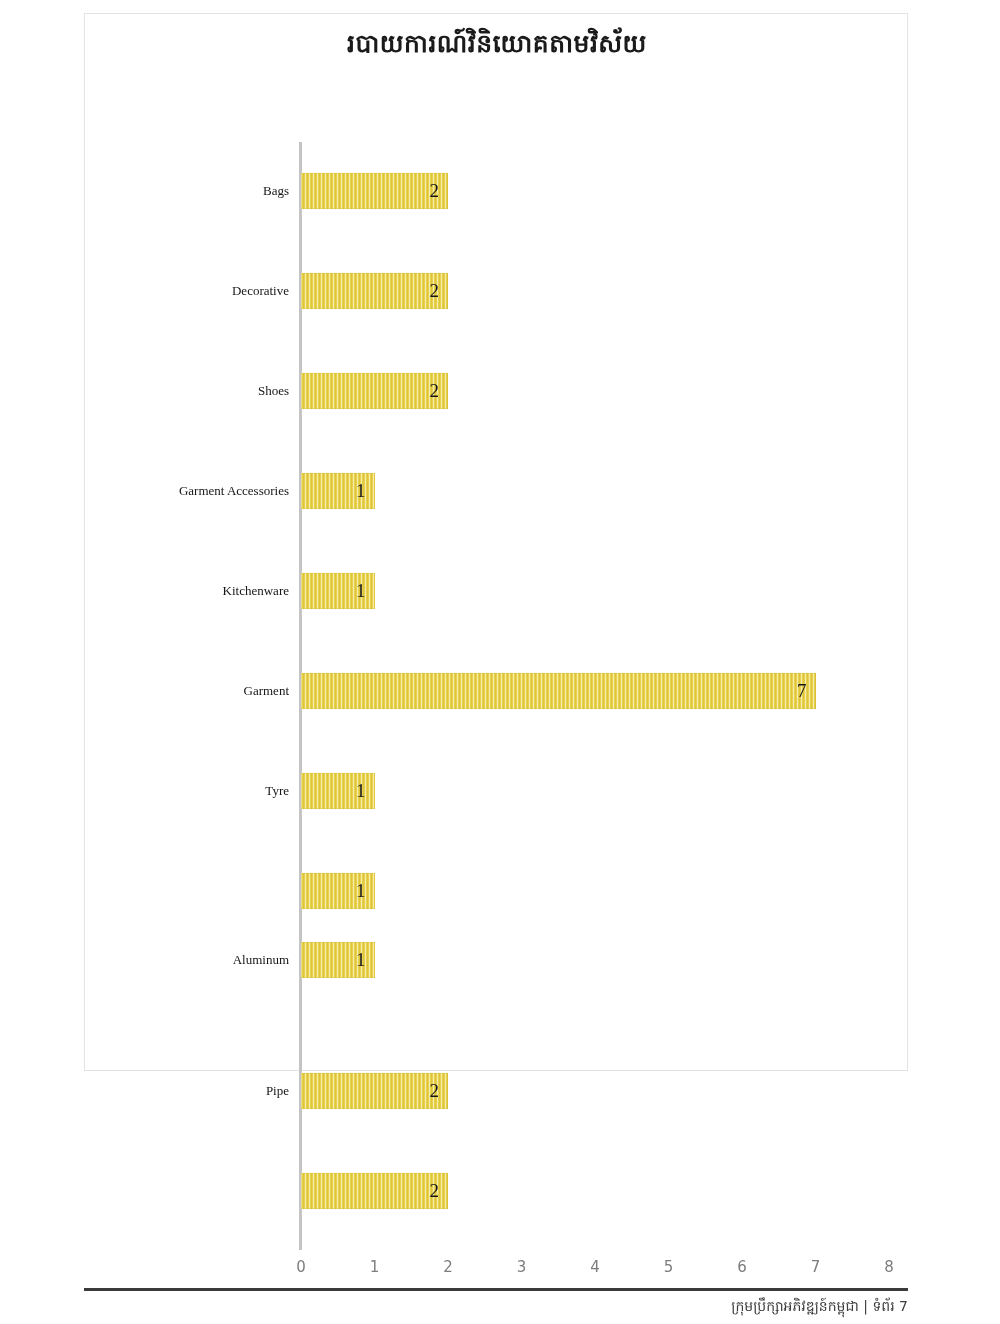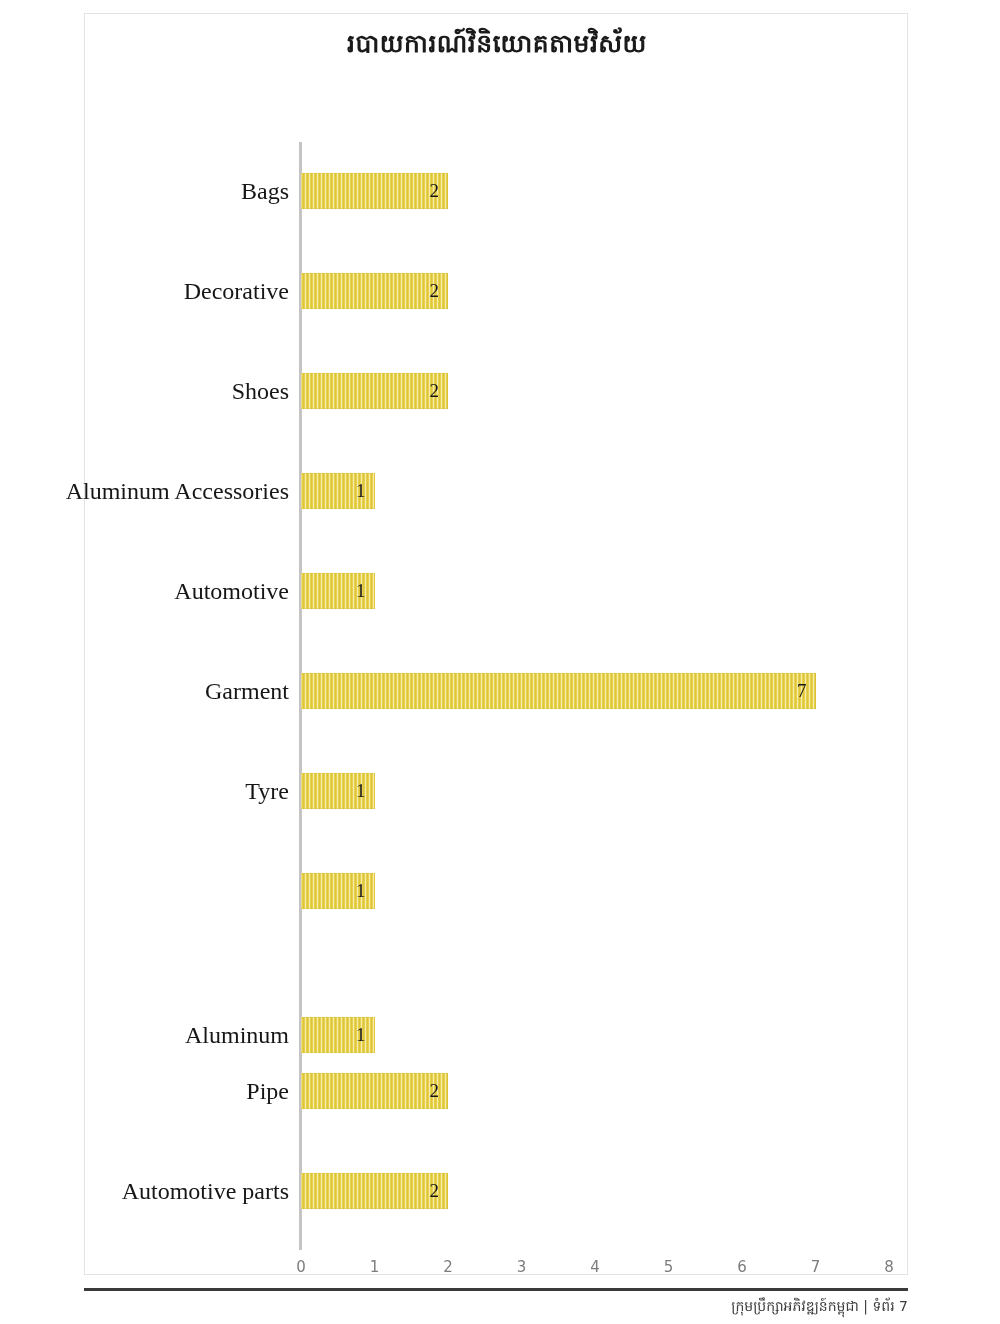--- a/index.html
+++ b/index.html
@@ -22,21 +22,21 @@
     width: 1000px;
     height: 1324px;
     background: #ffffff;
   }
 
   .chart-frame {
     position: absolute;
     left: 84px;
     top: 13px;
     width: 824px;
-    height: 1262px;
+    height: 1058px;
     border: 1px solid #e3e3e3;
     background: #ffffff;
     box-sizing: border-box;
   }
 
   
   .chart-title {
     position: absolute;
     left: 0;
     top: 14px;
@@ -113,21 +113,21 @@
     display: flex;
     align-items: center;
   }
 
   .row-label {
     position: absolute;
     right: 620px;           
     width: 240px;
     text-align: right;
     font-family: "Liberation Serif", serif;
-    font-size: 24px;
+    font-size: 13px;
     color: #161616;
     white-space: nowrap;
     line-height: 36px;
   }
 
   .bar-wrap {
     position: absolute;
     left: 216px;
     top: 0;
     height: 36px;
@@ -227,29 +227,29 @@
           </div>
           <div class="row" style="top: 241px;">
             <div class="row-label">Shoes</div>
             <div class="bar-wrap" style="width: 147px;">
               <div class="bar" style="width: 147px;">
                 <span class="bar-value">2</span>
               </div>
             </div>
           </div>
           <div class="row" style="top: 341px;">
-            <div class="row-label">Aluminum Accessories</div>
+            <div class="row-label">Garment Accessories</div>
             <div class="bar-wrap" style="width: 73.5px;">
               <div class="bar" style="width: 73.5px;">
                 <span class="bar-value">1</span>
               </div>
             </div>
           </div>
           <div class="row" style="top: 441px;">
-            <div class="row-label">Automotive</div>
+            <div class="row-label">Kitchenware</div>
             <div class="bar-wrap" style="width: 73.5px;">
               <div class="bar" style="width: 73.5px;">
                 <span class="bar-value">1</span>
               </div>
             </div>
           </div>
           <div class="row" style="top: 541px;">
             <div class="row-label">Garment</div>
             <div class="bar-wrap" style="width: 514.5px;">
               <div class="bar" style="width: 514.5px;">
@@ -265,38 +265,37 @@
               </div>
             </div>
           </div>
           <div class="row" style="top: 741px;">
             <div class="bar-wrap" style="width: 73.5px;">
               <div class="bar" style="width: 73.5px;">
                 <span class="bar-value">1</span>
               </div>
             </div>
           </div>
-          <div class="row" style="top: 885px; text-decoration: underline;">
+          <div class="row" style="top: 810px; text-decoration: underline;">
             <div class="row-label">Aluminum</div>
             <div class="bar-wrap" style="width: 73.5px;">
               <div class="bar" style="width: 73.5px;">
                 <span class="bar-value">1</span>
               </div>
             </div>
           </div>
           <div class="row" style="top: 941px;">
             <div class="row-label">Pipe</div>
             <div class="bar-wrap" style="width: 147px;">
               <div class="bar" style="width: 147px;">
                 <span class="bar-value">2</span>
               </div>
             </div>
           </div>
           <div class="row" style="top: 1041px;">
-            <div class="row-label">Automotive parts</div>
             <div class="bar-wrap" style="width: 147px;">
               <div class="bar" style="width: 147px;">
                 <span class="bar-value">2</span>
               </div>
             </div>
           </div>
         </div>
       <div class="x-axis" id="x-axis">
           <div class="x-tick" style="left: 216px;">0</div>
           <div class="x-tick" style="left: 289.5px;">1</div>

